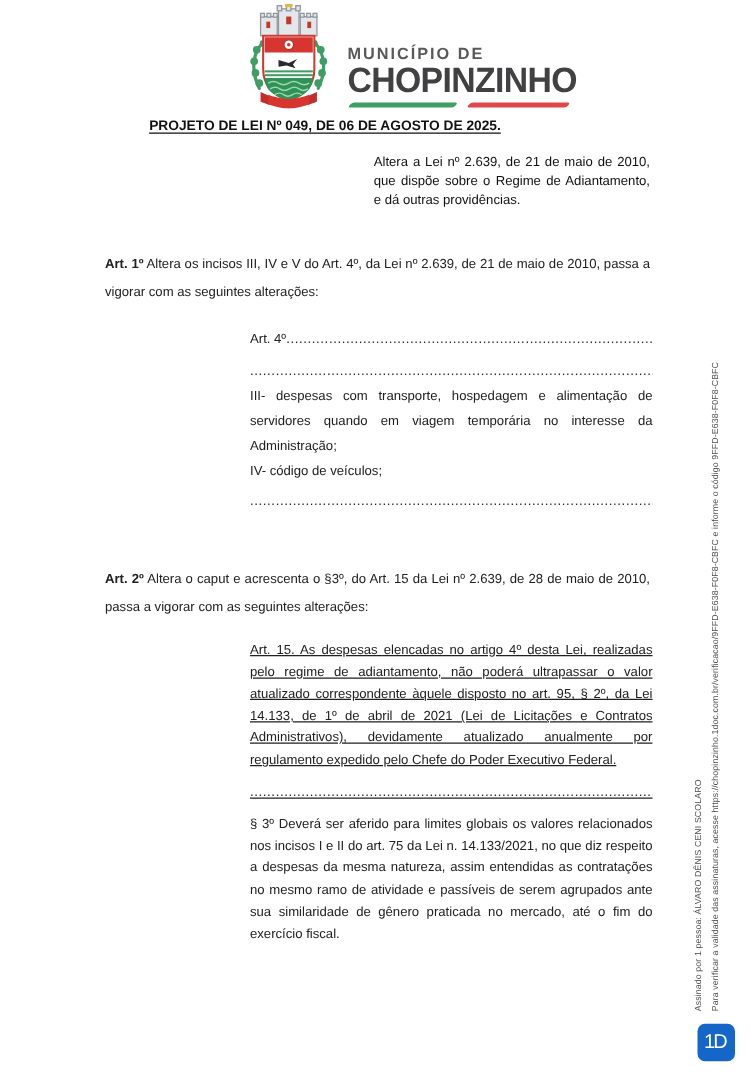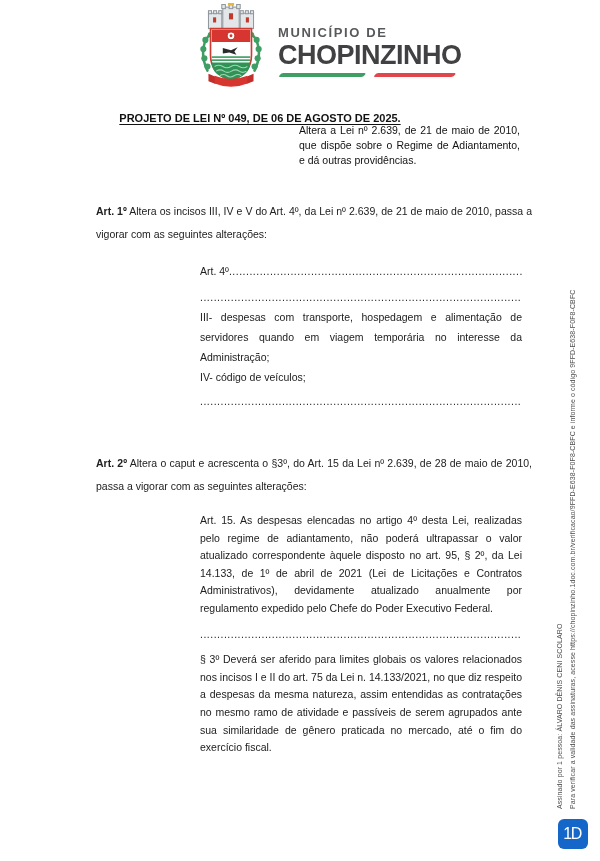--- a/index.html
+++ b/index.html
@@ -8,21 +8,21 @@
     width: 600px;
     height: 861px;
     margin: 0 auto;
     background: #ffffff;
     font-family: "Liberation Sans", sans-serif;
     color: #212121;
     overflow: hidden;
   }
 
   
-  .brand { position: absolute; left: 198px; top: 3px; display: flex; align-items: center; }
+  .brand { position: absolute; left: 198px; top: 3px; display: flex; align-items: flex-end; }
   .crest { width: 66px; height: 84px; }
   .brand-text { margin-left: 14px; padding-top: 14px; }
   .muni-label {
     font-size: 13px; font-weight: bold; color: #58595b;
     letter-spacing: 1.6px; line-height: 1;
   }
   .muni-name {
     font-size: 27px; font-weight: bold; color: #414042;
     letter-spacing: -0.5px; line-height: 1.05; margin-top: 1px;
     transform: scaleY(1.04); transform-origin: left top;
@@ -31,45 +31,44 @@
   .flag .stripe { position: absolute; top: 0; height: 3.5px; border-radius: 2px; transform: skewX(-38deg); }
   .flag .green { left: 2px; width: 85px; background: #3f9e63; }
   .flag .red   { left: 97px; width: 80px; background: #e0474c; }
 
   
   .doc-title {
     position: absolute; left: 0; right: 80px; top: 95px;
     text-align: center; font-size: 11px; font-weight: bold;
     text-decoration: underline; text-underline-offset: 2px;
     color: #111;
-    margin-top: 17px;
   }
   .epigraph {
     position: absolute; left: 299px; width: 221px; top: 123px;
     font-size: 10.5px; font-weight: normal; line-height: 15px;
     text-align: justify; color: #111;
   }
   .para {
-    position: absolute; left: 96px; width: 436px;
+    position: absolute; left: 84px; width: 436px;
     font-size: 10.5px; line-height: 23px; text-align: justify;
   }
   .para-art1 { top: 200px; }
   .para-art2 { top: 452px; }
   .art-num { font-weight: bold; }
 
   .quote {
     position: absolute; left: 200px; width: 322px;
     font-size: 10.5px; text-align: justify;
   }
   .quote-1 { top: 261px; line-height: 20px; }
   .quote-2 { top: 512px; line-height: 17.6px; }
   .quote p { margin: 0; }
   .q-gap-sm { margin-bottom: 4px !important; }
   .q-gap-md { margin-bottom: 6px !important; align-items: flex-end; }
-  .q-gap-lg { margin-bottom: 8px !important; }
+  .q-gap-lg { margin-bottom: 8px !important; text-decoration: underline; }
   .dotline { display: flex; white-space: nowrap; overflow: hidden; }
   .dotline .dots { flex: 1 1 auto; overflow: hidden; letter-spacing: 0.5px; }
 
   
   .vline {
     position: absolute; white-space: nowrap;
     font-size: 7px; color: #4d4d4d; letter-spacing: 0.1px;
     transform-origin: 0 0; transform: rotate(-90deg);
   }
   .vline-1 { left: 556px; top: 809px; }

